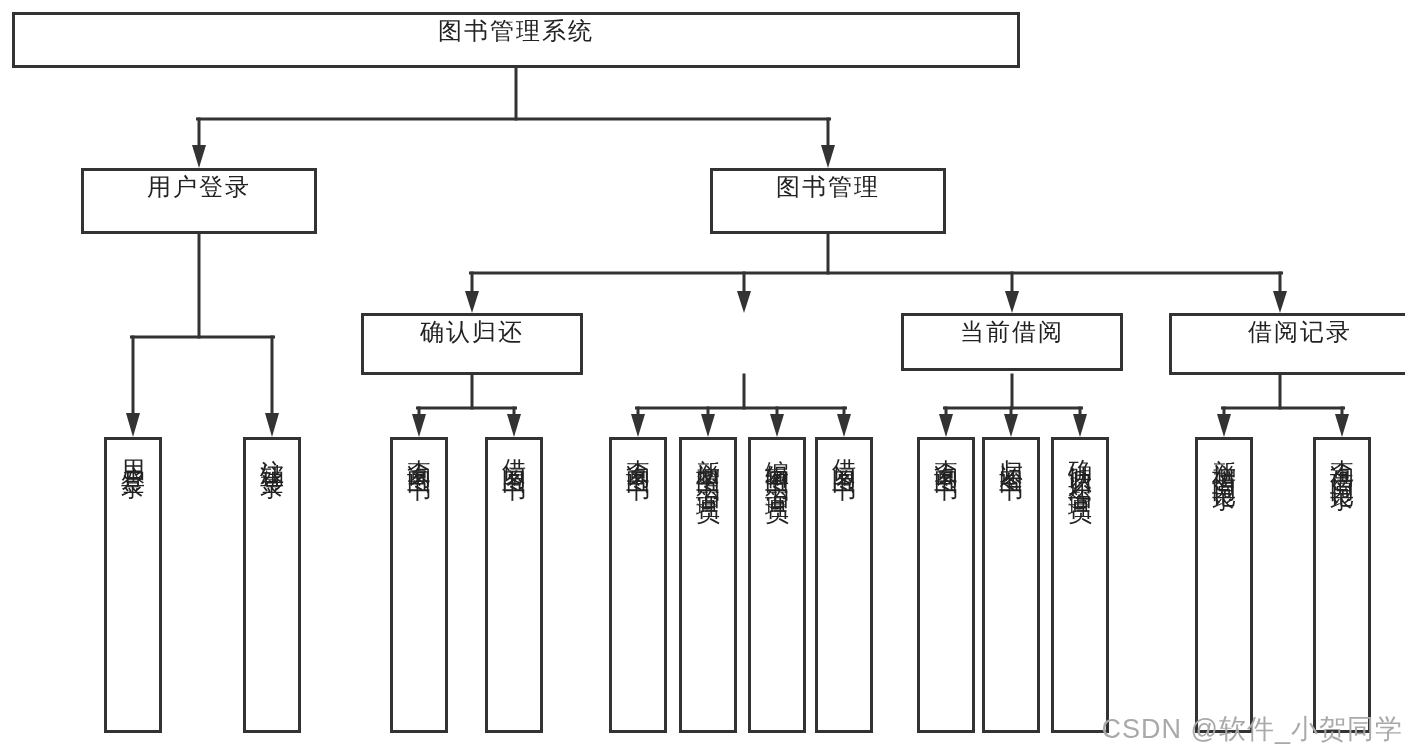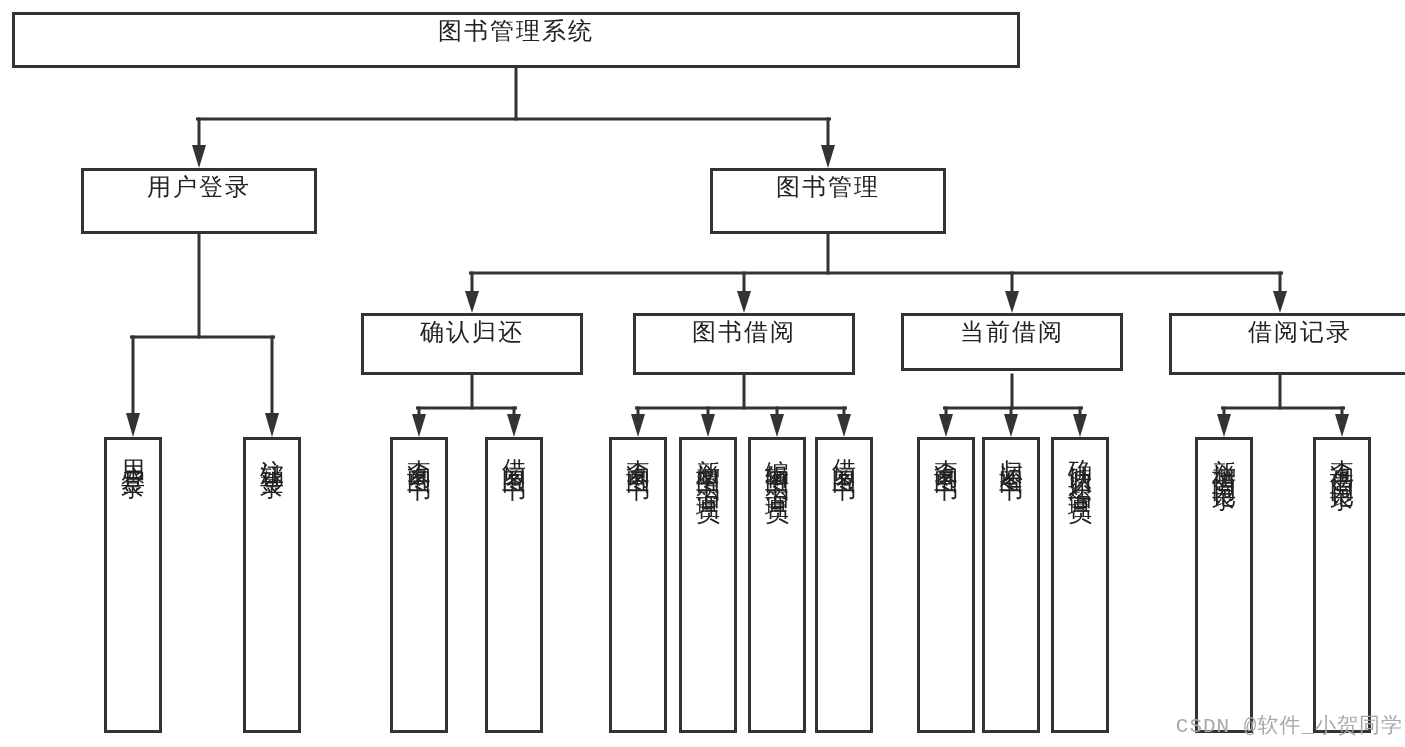--- a/index.html
+++ b/index.html
@@ -15,21 +15,21 @@
     display:flex;align-items:flex-start;justify-content:center;
   }
   .box.h .lbl{font-size:24px;letter-spacing:2px;white-space:nowrap;}
   .box.v{top:437px;width:58px;height:296px;}
   .box.v .lbl{
     writing-mode:vertical-rl;text-orientation:mixed;
     font-size:24px;letter-spacing:6px;line-height:1;
   }
   .watermark{
     position:absolute;top:711px;right:2px;z-index:5;
-    font-size:21px;color:#a9a9a9;letter-spacing:1px;white-space:nowrap;font-family:Liberation Mono, monospace;
+    font-size:27px;color:#a9a9a9;letter-spacing:1px;white-space:nowrap;
   }
 </style>
 </head>
 <body>
 
 <div class="stage">
 
   <svg class="wires" width="1405" height="747" viewBox="0 0 1405 747">
     <g stroke="#333333" stroke-width="3" stroke-linecap="square" fill="#333333">
       <line x1="516" y1="68" x2="516" y2="119"></line>
@@ -112,23 +112,20 @@
   <div class="box h" style="left:81px;top:168px;width:236px;height:66px">
     <span class="lbl">用户登录</span>
   </div>
   <div class="box h" style="left:710px;top:168px;width:236px;height:66px">
     <span class="lbl">图书管理</span>
   </div>
 
   <div class="box h" style="left:361px;top:313px;width:222px;height:62px">
     <span class="lbl">确认归还</span>
   </div>
-  <div class="box h" style="left:633px;top:313px;width:222px;height:62px">
-    <span class="lbl">图书借阅</span>
-  </div>
   <div class="box h" style="left:901px;top:313px;width:222px;height:58px">
     <span class="lbl">当前借阅</span>
   </div>
   <div class="box h" style="left:1169px;top:313px;width:262px;height:62px">
     <span class="lbl">借阅记录</span>
   </div>
 
   <div class="box v" style="left:104px">
     <span class="lbl">用户登录</span>
   </div>

